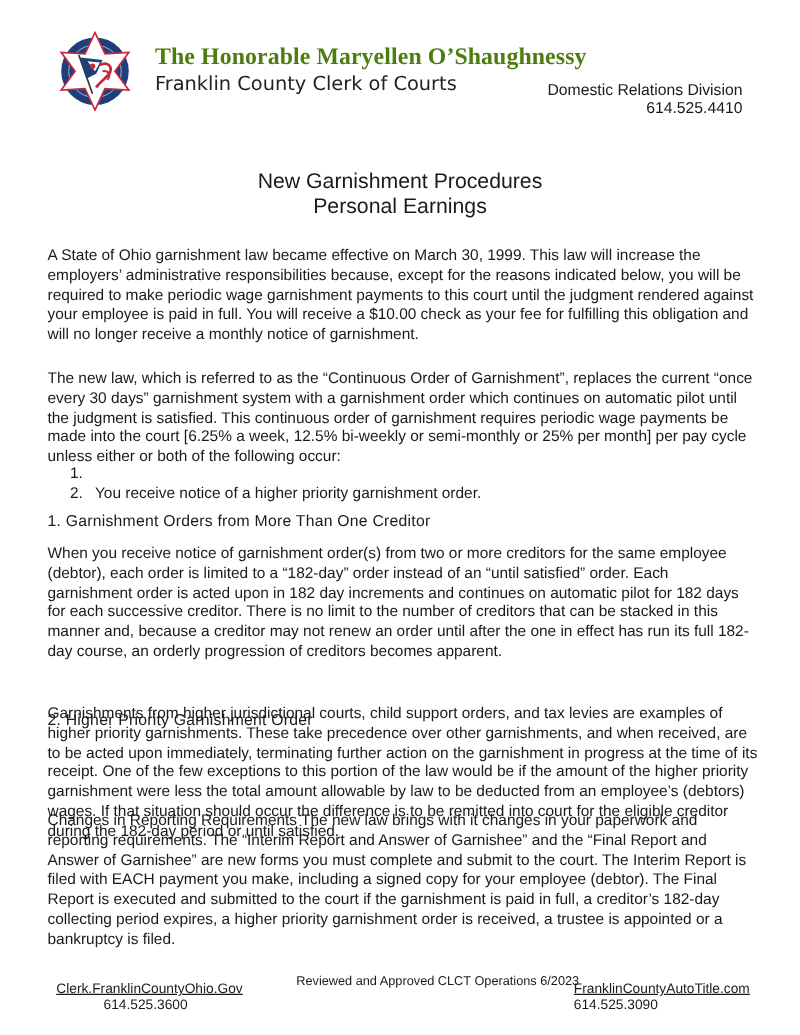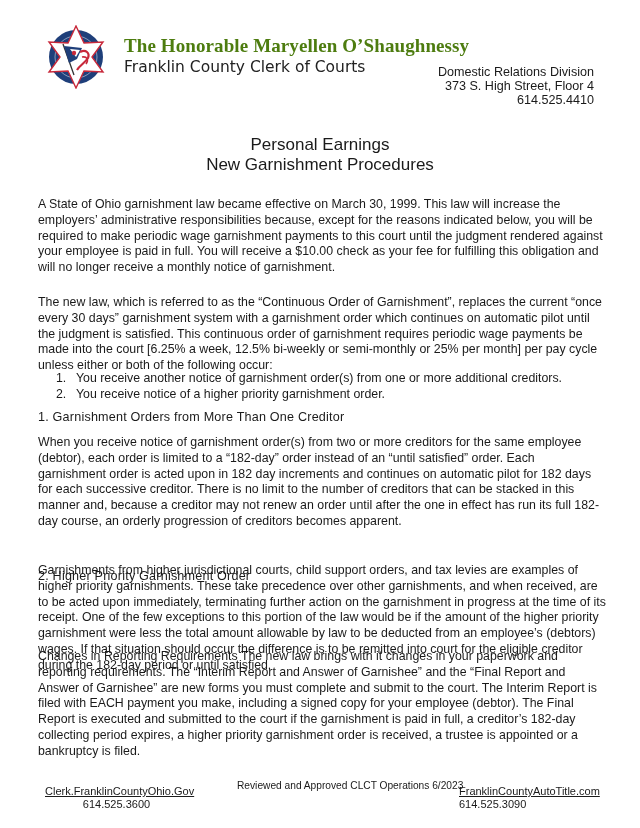--- a/index.html
+++ b/index.html
@@ -47,40 +47,38 @@
     <path d="M36,27 C42,24 46,28 44,33 C41,38 36,40 33,45" fill="none" stroke="#c8283a" stroke-width="2.2"></path>
     <path d="M38,32 C43,31 45,35 42,39" fill="none" stroke="#c8283a" stroke-width="1.6"></path>
   </svg>
 </div>
 
 <div class="abs hdr-title">The Honorable Maryellen O’Shaughnessy</div>
 <div class="abs hdr-sub">Franklin County Clerk of Courts</div>
 
 <div class="abs addr">
   <div>Domestic Relations Division</div>
-  <div>373 S. High Street, Floor 4</div>
   <div>614.525.4410</div>
 </div>
 
 <div class="abs doc-title">
+  <div>New Garnishment Procedures</div>
   <div>Personal Earnings</div>
-  <div>New Garnishment Procedures</div>
 </div>
 
 <div class="abs body p1">
   <p>A State of Ohio garnishment law became effective on March 30, 1999. This law will increase the employers’ administrative responsibilities because, except for the reasons indicated below, you will be required to make periodic wage garnishment payments to this court until the judgment rendered against your employee is paid in full. You will receive a $10.00 check as your fee for fulfilling this obligation and will no longer receive a monthly notice of garnishment.</p>
 </div>
 <div class="abs body p2">
   <p>The new law, which is referred to as the “Continuous Order of Garnishment”, replaces the current “once every 30 days” garnishment system with a garnishment order which continues on automatic pilot until the judgment is satisfied. This continuous order of garnishment requires periodic wage payments be made into the court [6.25% a week, 12.5% bi-weekly or semi-monthly or 25% per month] per pay cycle unless either or both of the following occur:</p>
 </div>
 
 <div class="abs body list">
   <div class="li">
     <span class="num">1.</span>
-    <span>You receive another notice of garnishment order(s) from one or more additional creditors.</span>
   </div>
   <div class="li">
     <span class="num">2.</span>
     <span>You receive notice of a higher priority garnishment order.</span>
   </div>
 </div>
 
 <div class="abs body h1 heading">1. Garnishment Orders from More Than One Creditor</div>
 <div class="abs body p3">
   <p>When you receive notice of garnishment order(s) from two or more creditors for the same employee (debtor), each order is limited to a “182-day” order instead of an “until satisfied” order. Each garnishment order is acted upon in 182 day increments and continues on automatic pilot for 182 days for each successive creditor. There is no limit to the number of creditors that can be stacked in this manner and, because a creditor may not renew an order until after the one in effect has run its full 182-day course, an orderly progression of creditors becomes apparent.</p>

